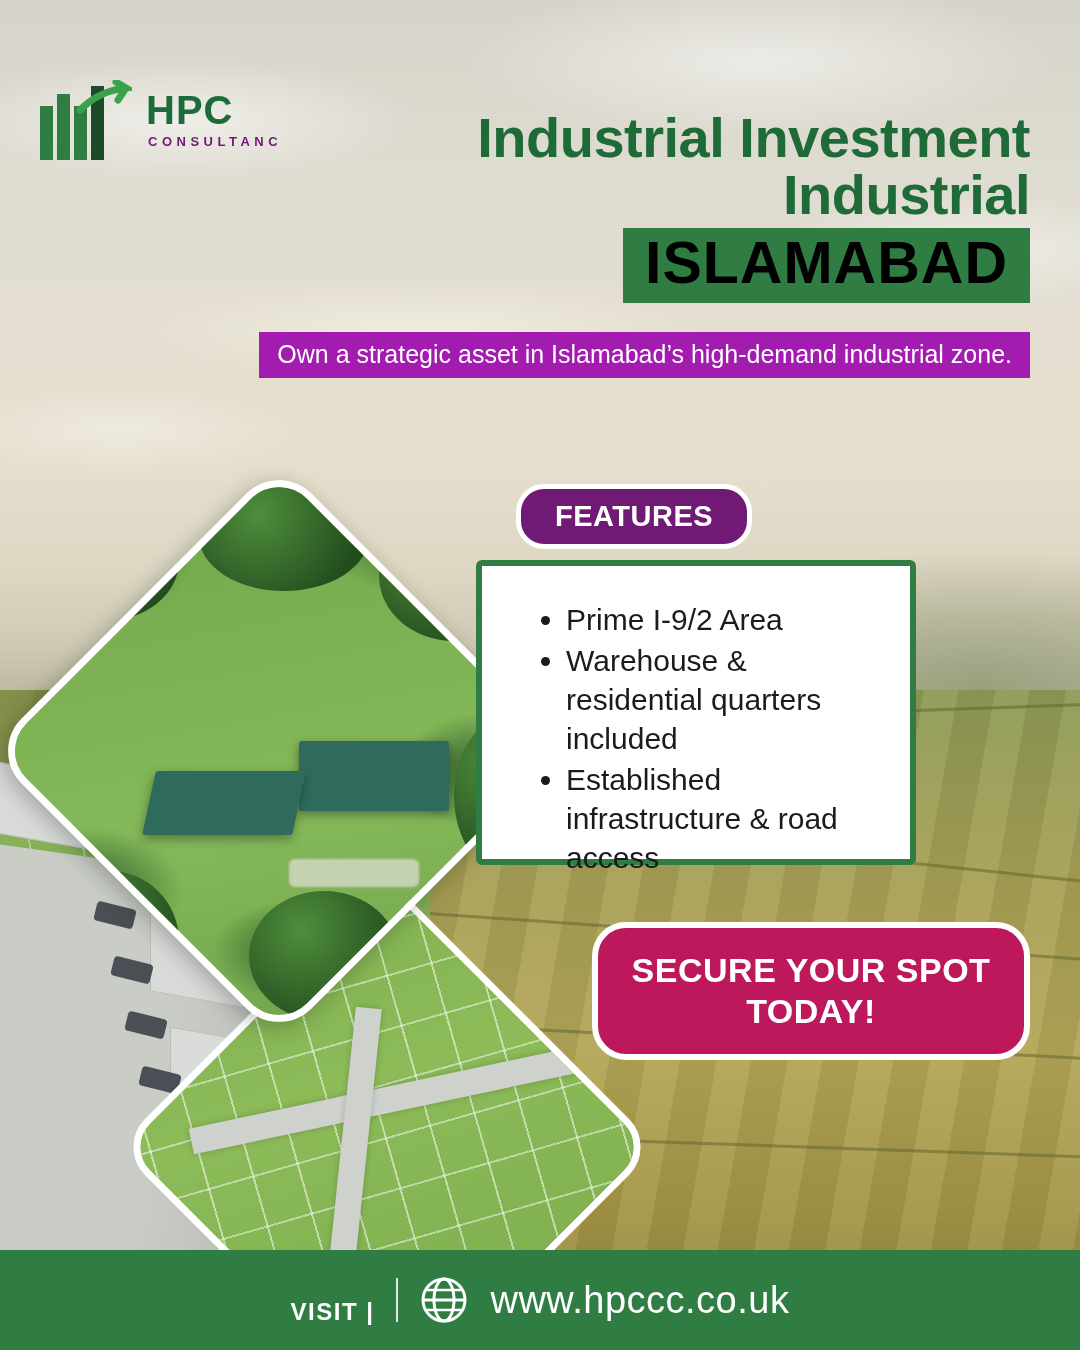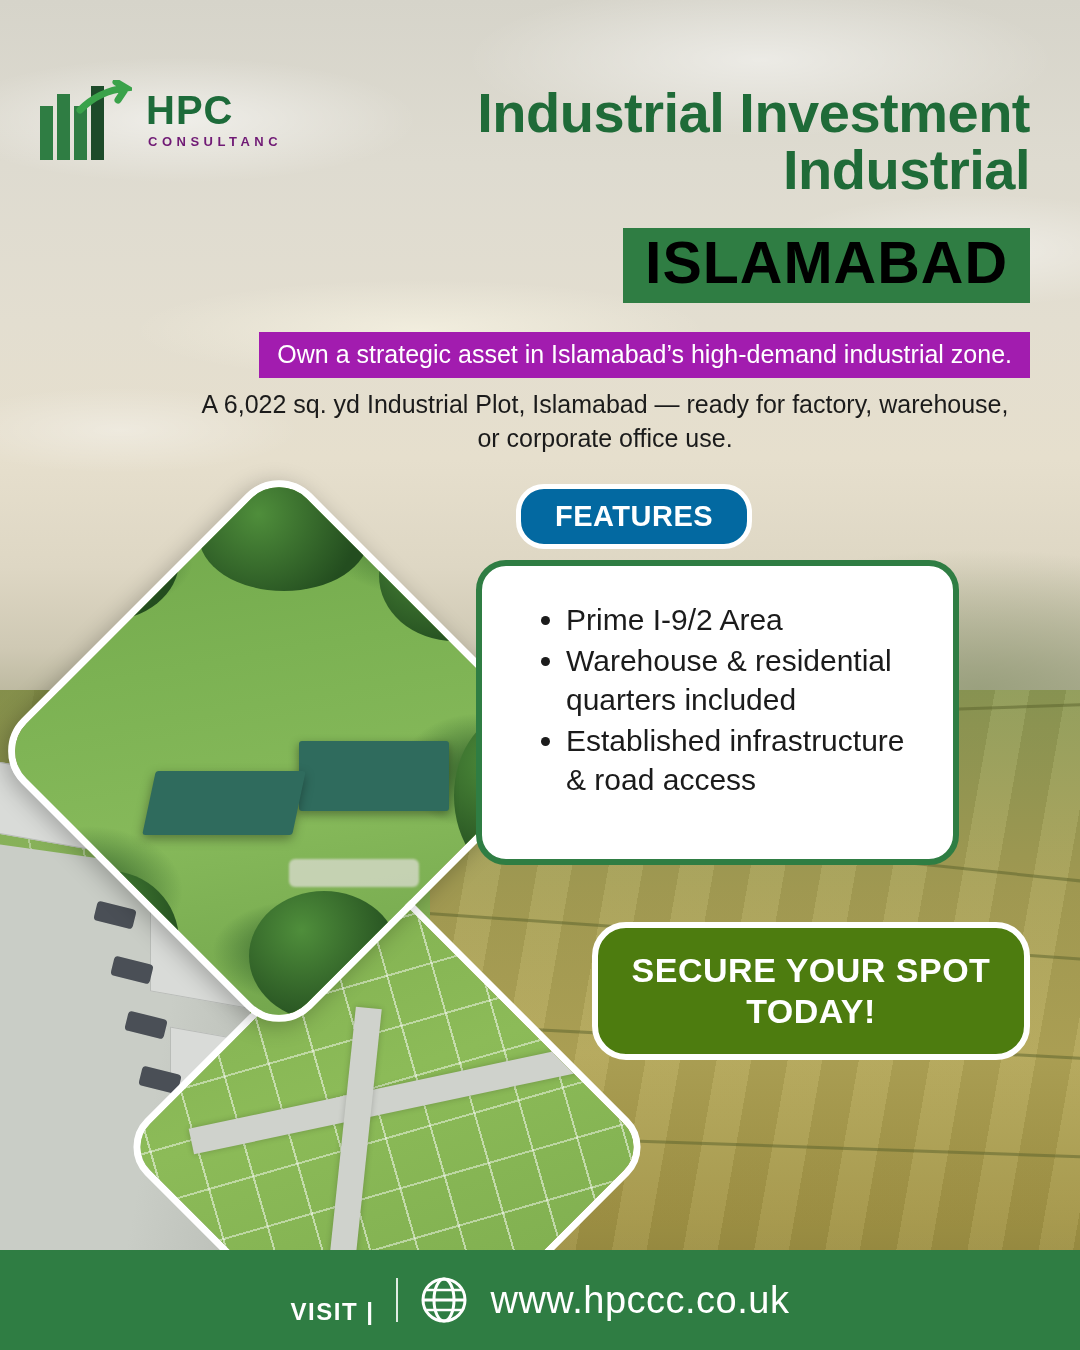--- a/index.html
+++ b/index.html
@@ -104,21 +104,21 @@
     color: #701a75;
     font-size: 13px;
     letter-spacing: 4.5px;
     font-weight: bold;
   }
 
   
   .headline {
     position: absolute;
     left: 300px;
-    top: 84px;
+    top: 109px;
     width: 730px;
     text-align: right;
     color: #1f6b38;
     font-weight: bold;
     font-size: 56px;
     line-height: 1.02;
     letter-spacing: -0.5px;
   }
   .headline .l2 { display: block; }
 
@@ -304,60 +304,60 @@
     position: absolute;
     background: #d9dbd8;
     border: 1px solid #b9bcb8;
   }
 
   
   .features-tab {
     position: absolute;
     left: 516px;
     top: 484px;
-    background: #0369a1;
+    background: #701a75;
     color: #ffffff;
     font-size: 29px;
     font-weight: bold;
     letter-spacing: 0.5px;
     padding: 11px 34px;
     border-radius: 28px;
     border: 5px solid #ffffff;
     z-index: 5;
   }
   .features-card {
     position: absolute;
     left: 476px;
     top: 560px;
-    width: 483px;
+    width: 440px;
     height: 305px;
     background: #ffffff;
     border: 6px solid #2f7d43;
-    border-radius: 30px;
+    border-radius: 6px;
     box-sizing: border-box;
     padding: 34px 40px 20px 56px;
     z-index: 4;
   }
   .features-list {
     margin: 0;
     padding-left: 28px;
     color: #1b1b1b;
     font-size: 30px;
     line-height: 1.3;
   }
   .features-list li { margin-bottom: 2px; }
 
   
   .cta {
     position: absolute;
     left: 592px;
     top: 922px;
     width: 438px;
     height: 138px;
-    background: #4d7c0f;
+    background: #be185d;
     border: 6px solid #ffffff;
     border-radius: 34px;
     box-sizing: border-box;
     color: #ffffff;
     font-size: 34px;
     font-weight: bold;
     text-align: center;
     display: flex;
     align-items: center;
     justify-content: center;
@@ -446,21 +446,20 @@
 
   <div class="headline">
     <span>Industrial Investment</span>
     <span class="l2">Industrial</span>
   </div>
 
   <div class="city-badge">ISLAMABAD</div>
 
   <div class="tagline">Own a strategic asset in Islamabad’s high-demand industrial zone.</div>
 
-  <div class="subtext">A 6,022 sq. yd Industrial Plot, Islamabad — ready for factory, warehouse, or corporate office use.</div>
 
   <div class="diamond-wrap">
     <div class="diamond">
       <div class="diamond-inner">
         <div class="d-tree" style="left:30px; top:30px; width:150px; height:120px;"></div>
         <div class="d-tree" style="left:200px; top:10px; width:170px; height:110px;"></div>
         <div class="d-tree" style="left:380px; top:40px; width:150px; height:130px;"></div>
         <div class="d-tree" style="left:455px; top:240px; width:130px; height:170px;"></div>
         <div class="d-tree" style="left:250px; top:420px; width:150px; height:130px;"></div>
         <div class="d-tree" style="left:40px; top:400px; width:140px; height:140px;"></div>

